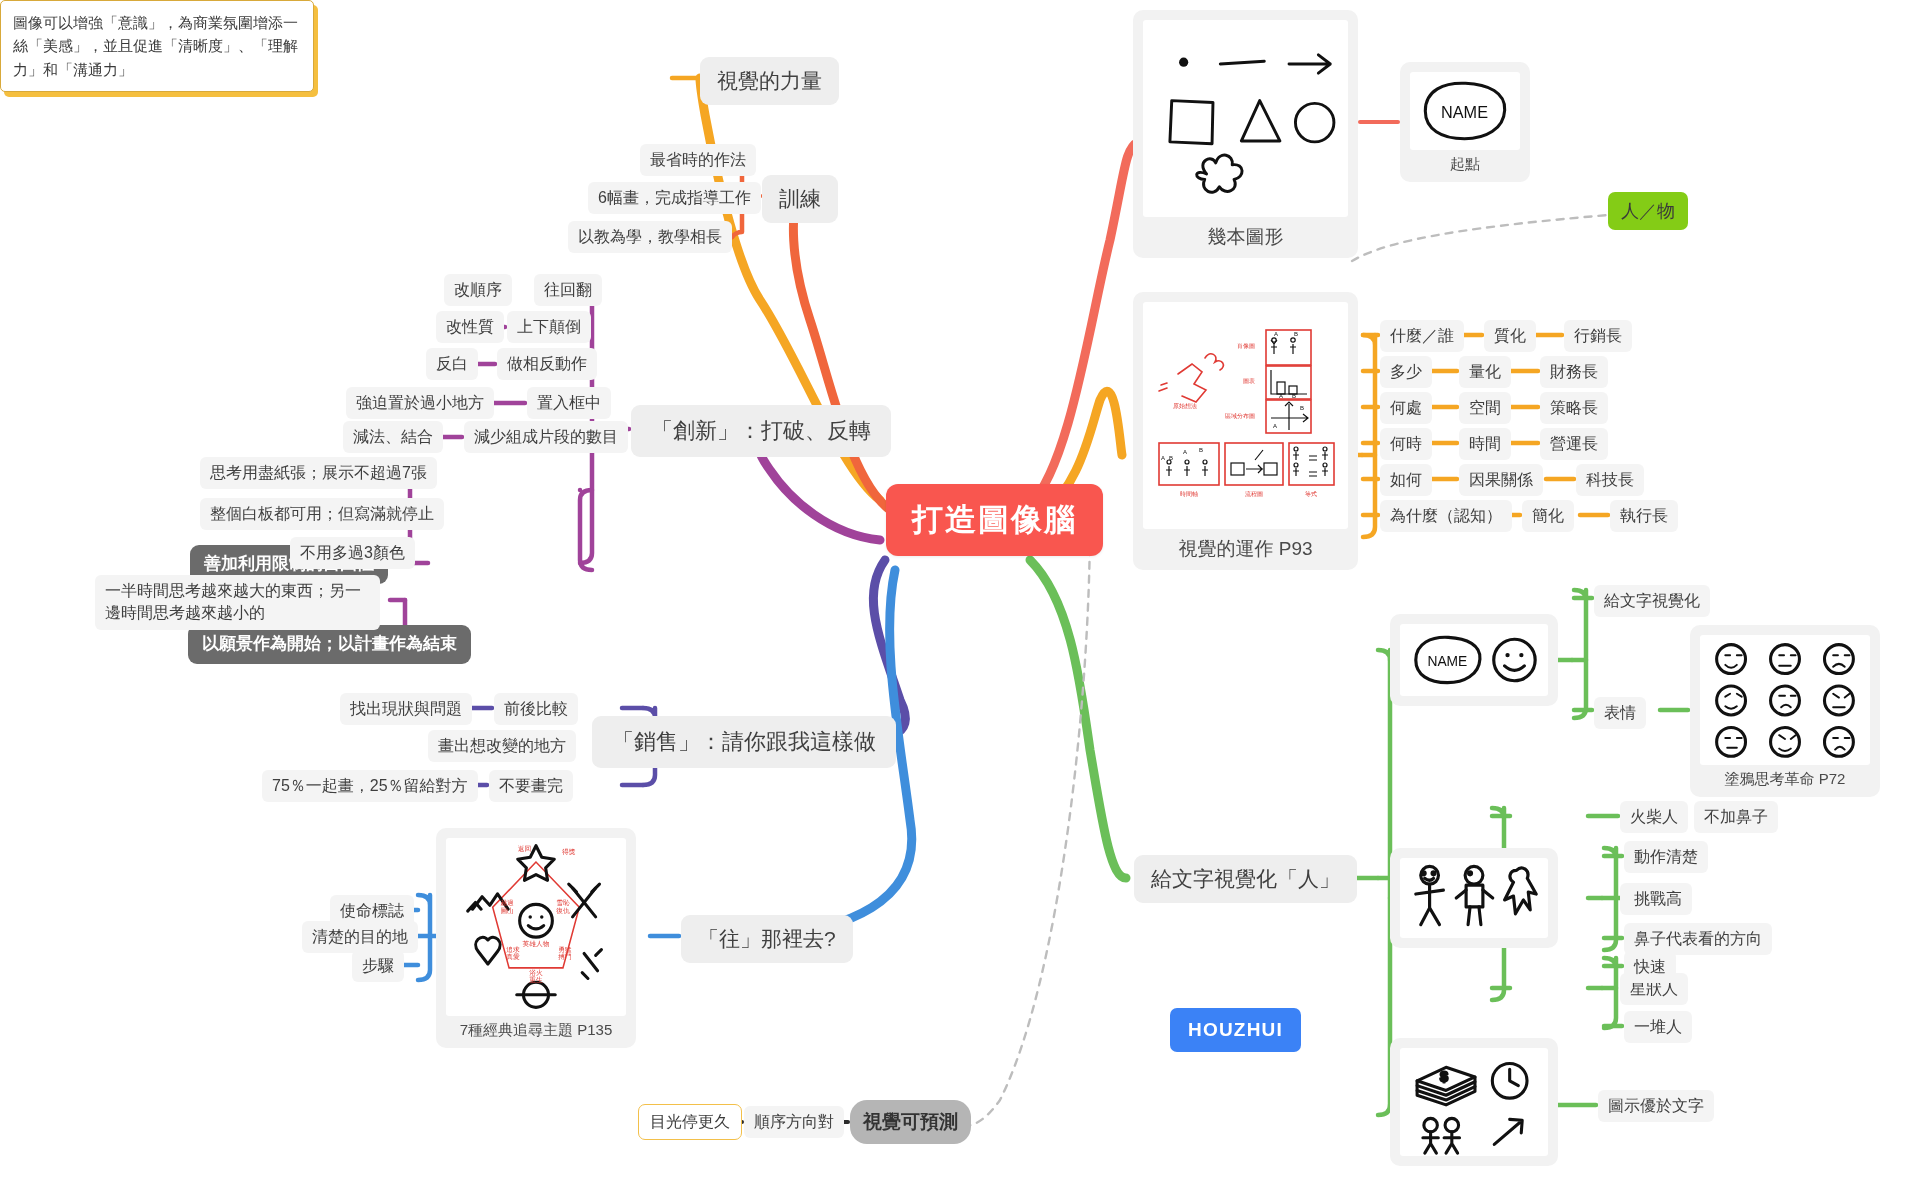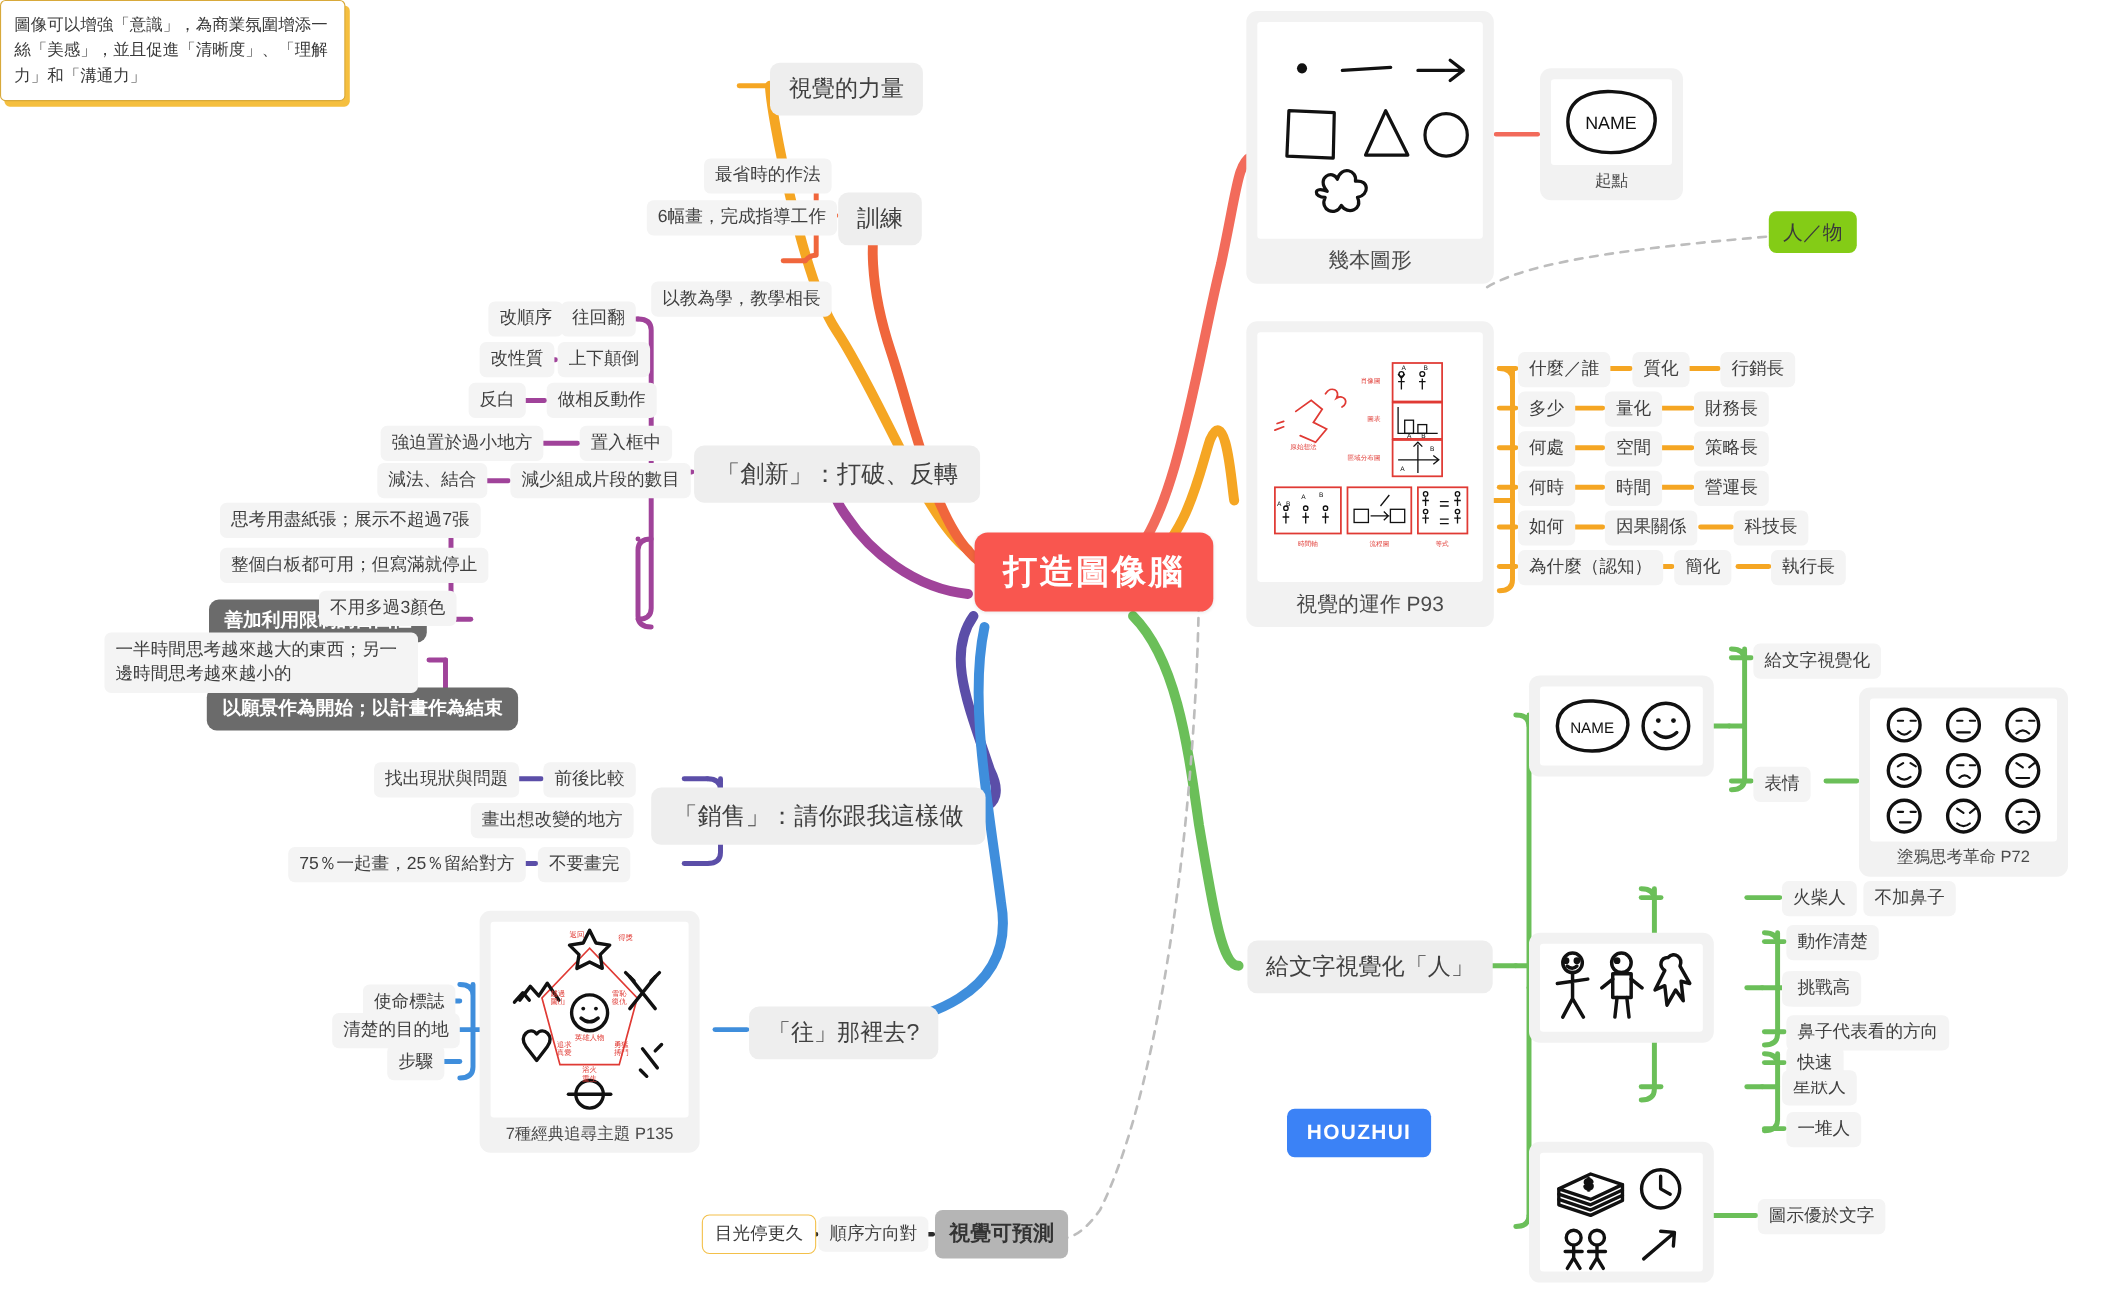--- a/index.html
+++ b/index.html
@@ -32,21 +32,21 @@
   }
   .branch.small{font-size:21px;padding:10px 17px;}
   .dark{
     background:#6b6b6b;color:#ffffff;font-weight:bold;
     padding:8px 14px;font-size:17px;border-radius:9px;
   }
   .greybox{
     background:#84cc16;color:#3a3a3a;padding:7px 13px;font-size:18px;border-radius:7px;
   }
   .greybox2{
-    background:#b5b5b5;color:#333;padding:9px 13px;font-size:19px;border-radius:7px;font-weight:bold;
+    background:#b5b5b5;color:#333;padding:9px 13px;font-size:19px;border-radius:17px;font-weight:bold;
   }
   .callout{
     background:#ffffff;border:1.5px solid #d8a93a;border-radius:5px;
     box-shadow:4px 5px 0 0 #f5bf3f;
     padding:10px 12px;font-size:15px;color:#3a3a3a;
     text-align:left;white-space:normal;line-height:1.55;
     display:block;
   }
   .outline-yellow{
     background:#ffffff;border:1.6px solid #f3c04a;border-radius:7px;
@@ -232,25 +232,25 @@
   </svg>
 
   <div class="root" style="left:886px;top:484px;">打造圖像腦</div>
 
   <div class="node branch small" style="left:700px;top:57px;">視覺的力量</div>
   <div class="callout" style="left:382px;top:36px;width:288px;">圖像可以增強「意識」，為商業氛圍增添一絲「美感」，並且促進「清晰度」、「理解力」和「溝通力」</div>
 
   <div class="node branch small" style="left:762px;top:175px;">訓練</div>
   <div class="node leaf" style="left:640px;top:144px;">最省時的作法</div>
   <div class="node leaf" style="left:588px;top:182px;">6幅畫，完成指導工作</div>
-  <div class="node leaf" style="left:592px;top:221px;margin-top:35px;">以教為學，教學相長</div>
+  <div class="node leaf" style="left:568px;top:221px;">以教為學，教學相長</div>
 
   <div class="node branch" style="left:631px;top:405px;">「創新」：打破、反轉</div>
 
-  <div class="node leaf" style="left:510px;top:274px;">往回翻</div>
+  <div class="node leaf" style="left:534px;top:274px;">往回翻</div>
   <div class="node leaf" style="left:507px;top:311px;">上下顛倒</div>
   <div class="node leaf" style="left:497px;top:348px;">做相反動作</div>
   <div class="node leaf" style="left:527px;top:387px;">置入框中</div>
   <div class="node leaf" style="left:464px;top:421px;">減少組成片段的數目</div>
 
   <div class="node leaf" style="left:444px;top:274px;">改順序</div>
   <div class="node leaf" style="left:436px;top:311px;">改性質</div>
   <div class="node leaf" style="left:426px;top:348px;">反白</div>
   <div class="node leaf" style="left:346px;top:387px;">強迫置於過小地方</div>
   <div class="node leaf" style="left:343px;top:421px;">減法、結合</div>

